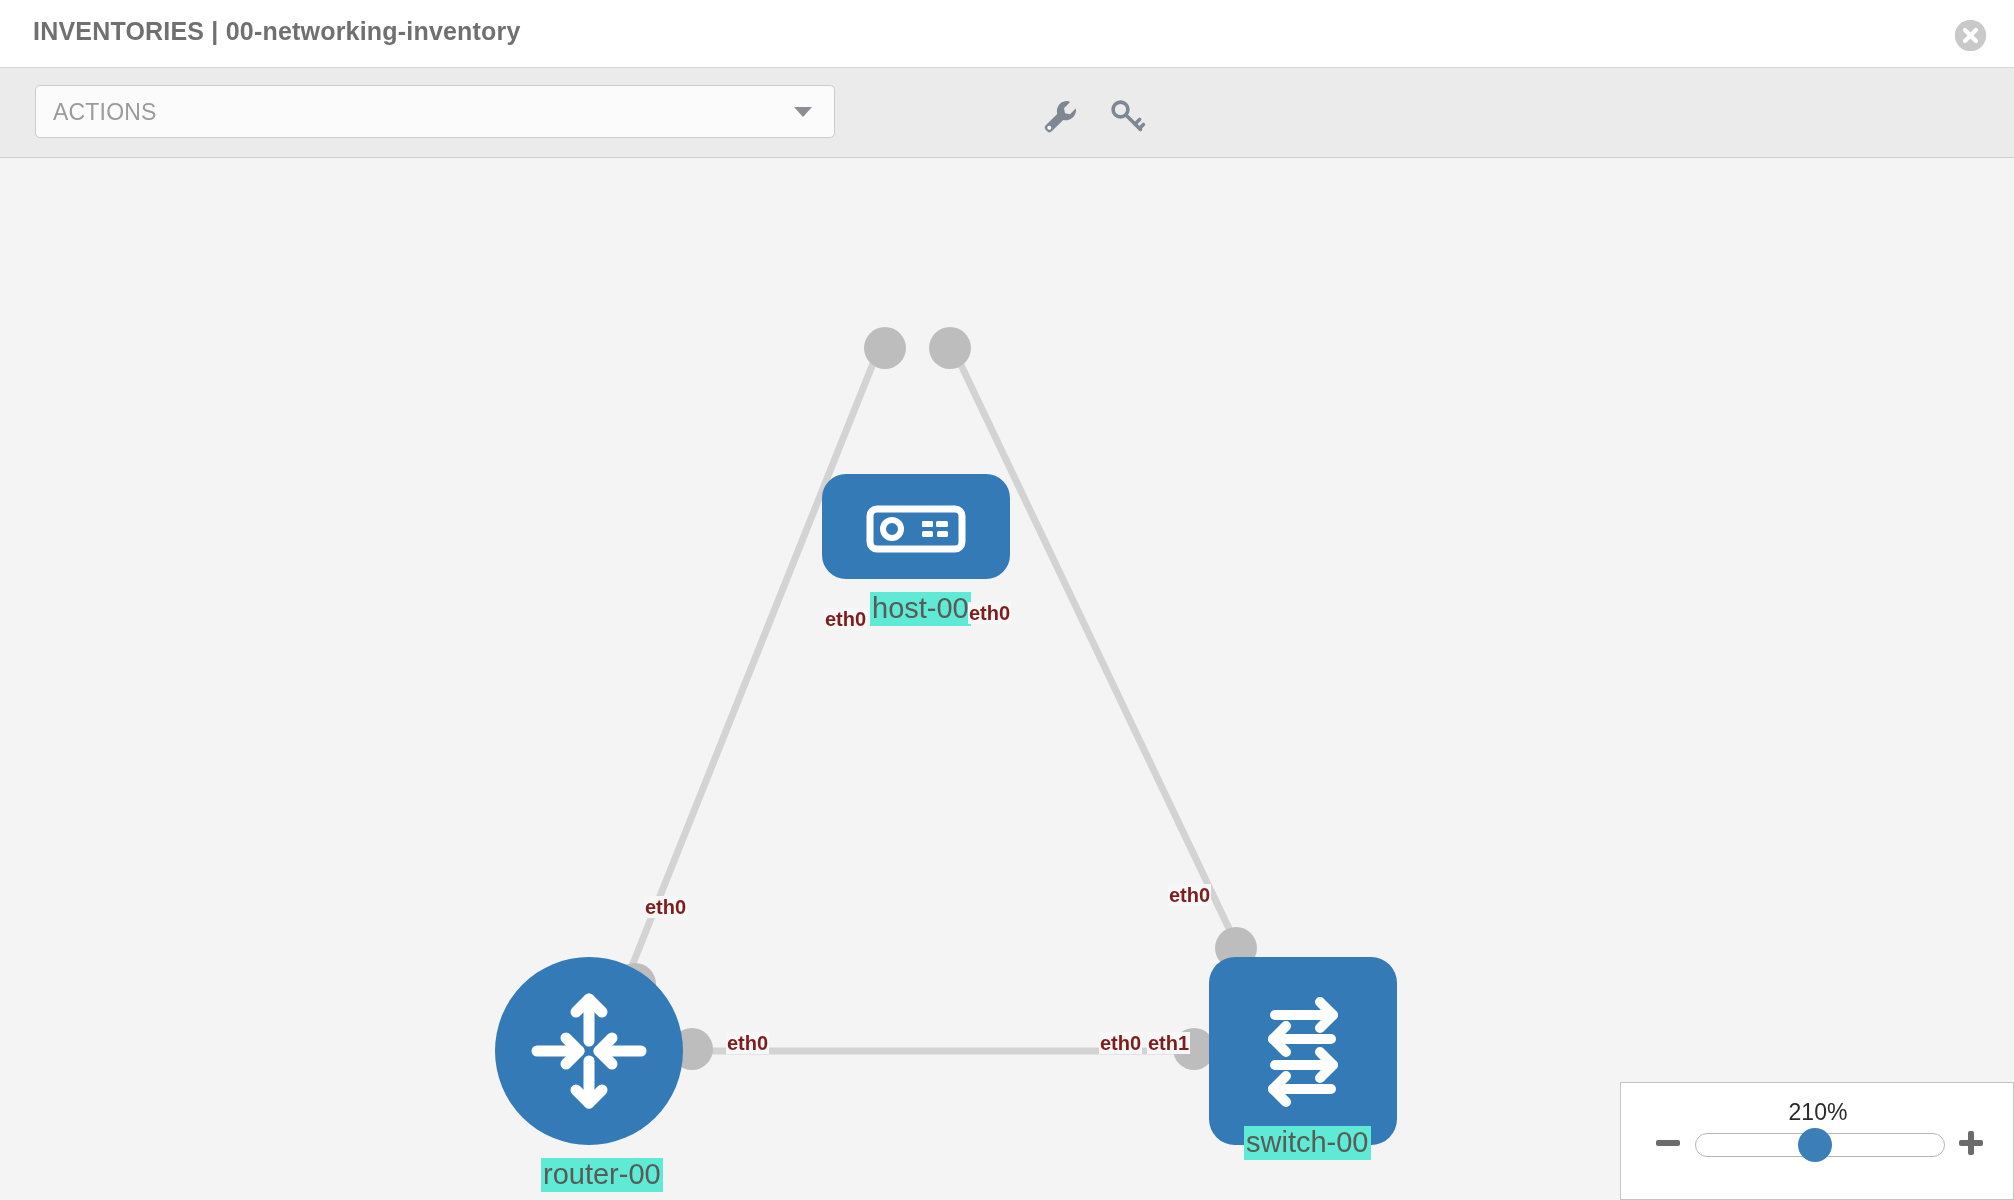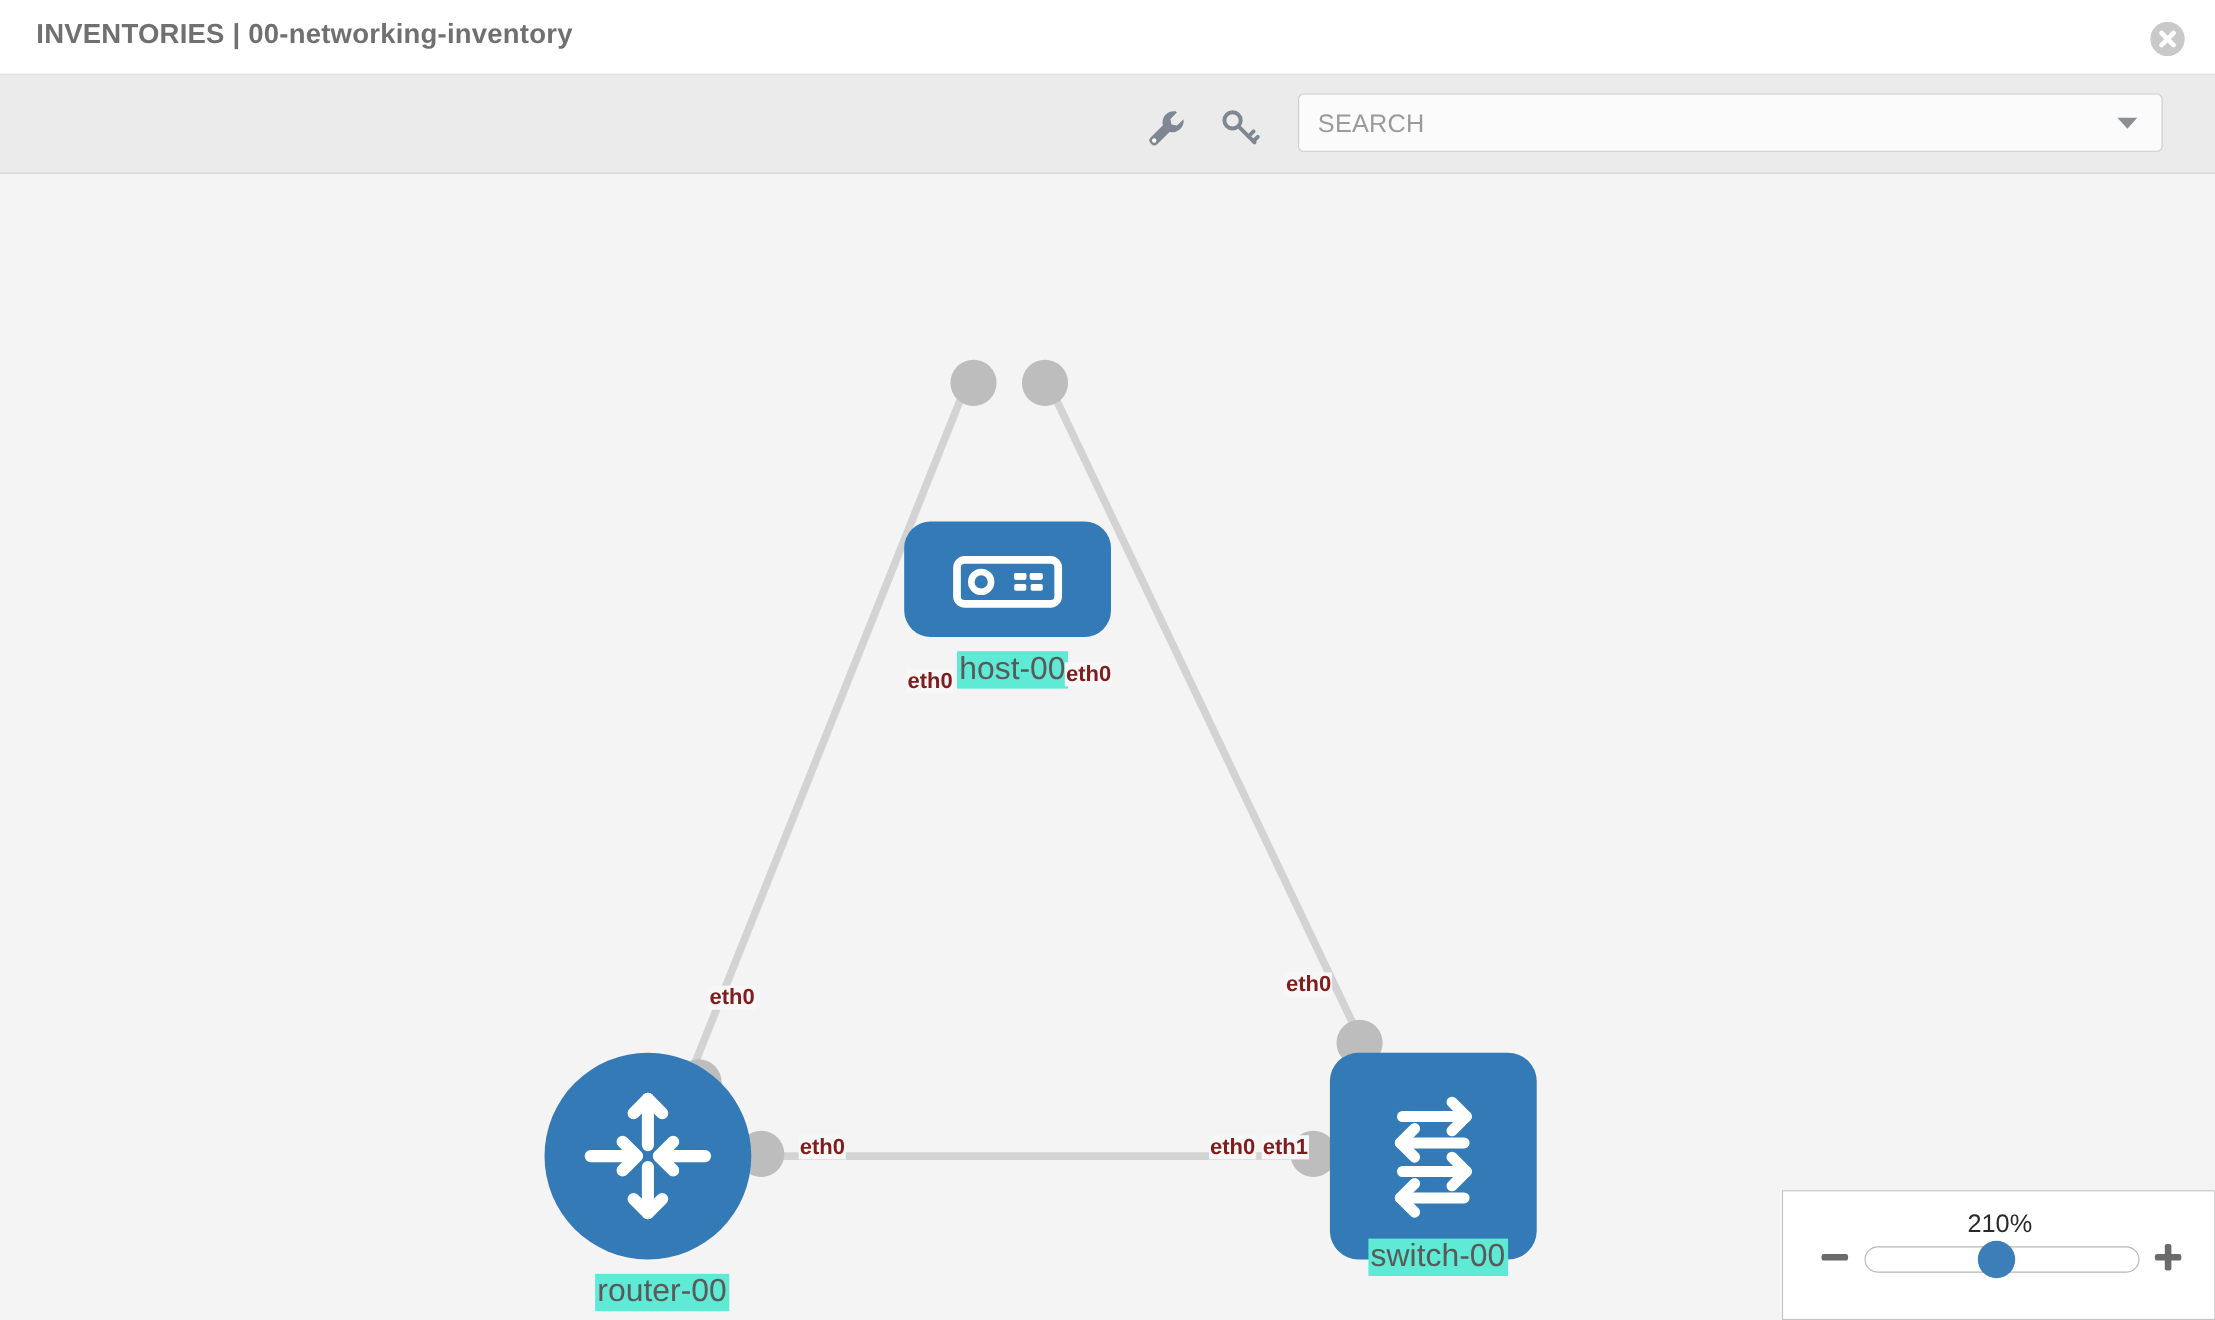--- a/index.html
+++ b/index.html
@@ -214,20 +214,24 @@
     <div class="close-btn">
       <svg width="31" height="31" viewBox="0 0 31 31" aria-hidden="true">
         <circle cx="15.5" cy="15.5" r="15.5" fill="#c9c9c9"></circle>
         <path d="M10 10 L21 21 M21 10 L10 21" stroke="#ffffff" stroke-width="4.2" stroke-linecap="round"></path>
       </svg>
     </div>
   </div>
 
   <div class="toolbar"></div>
 
+  <div class="actions-select">
+    <span class="sel-label">ACTIONS</span>
+    <span class="caret"></span>
+  </div>
 
   <div class="tool-icon wrench">
     <svg width="42" height="42" viewBox="0 0 42 42" aria-hidden="true">
       <g fill="#7f8793">
         <path d="M29.8 6.2a10.2 10.2 0 0 0-11.6 12.7L7.0 30.1a3.6 3.6 0 0 0 0 5.1l0.9 0.9a3.6 3.6 0 0 0 5.1 0l11.2-11.2a10.2 10.2 0 0 0 12.7-11.6l-5.9 5.9-5.0-1.0-1.0-5.0 5.9-5.9z"></path>
         <circle cx="10.3" cy="32.7" r="2.0" fill="#ffffff"></circle>
       </g>
     </svg>
   </div>
 
@@ -235,24 +239,20 @@
     <svg width="42" height="42" viewBox="0 0 42 42" aria-hidden="true">
       <g fill="none" stroke="#7f8793" stroke-width="3.6" stroke-linecap="round">
         <circle cx="14.5" cy="14.5" r="7.4"></circle>
         <path d="M19.9 19.9 L34.5 34.5"></path>
         <path d="M29.0 29.0 L33.6 24.4"></path>
         <path d="M33.4 33.4 L37.4 29.4"></path>
       </g>
     </svg>
   </div>
 
-  <div class="search-box">
-    <span class="sel-label">SEARCH</span>
-    <span class="caret"></span>
-  </div>
 
   <div class="canvas">
 
     <svg width="2014" height="1042" aria-hidden="true">
       <defs>
 
         <g id="glyph-server">
           <rect x="-46" y="-20" width="92" height="40" rx="7" ry="7" fill="none" stroke="#ffffff" stroke-width="7"></rect>
           <circle cx="-24" cy="0" r="9" fill="none" stroke="#ffffff" stroke-width="6"></circle>
           <g fill="#ffffff">

